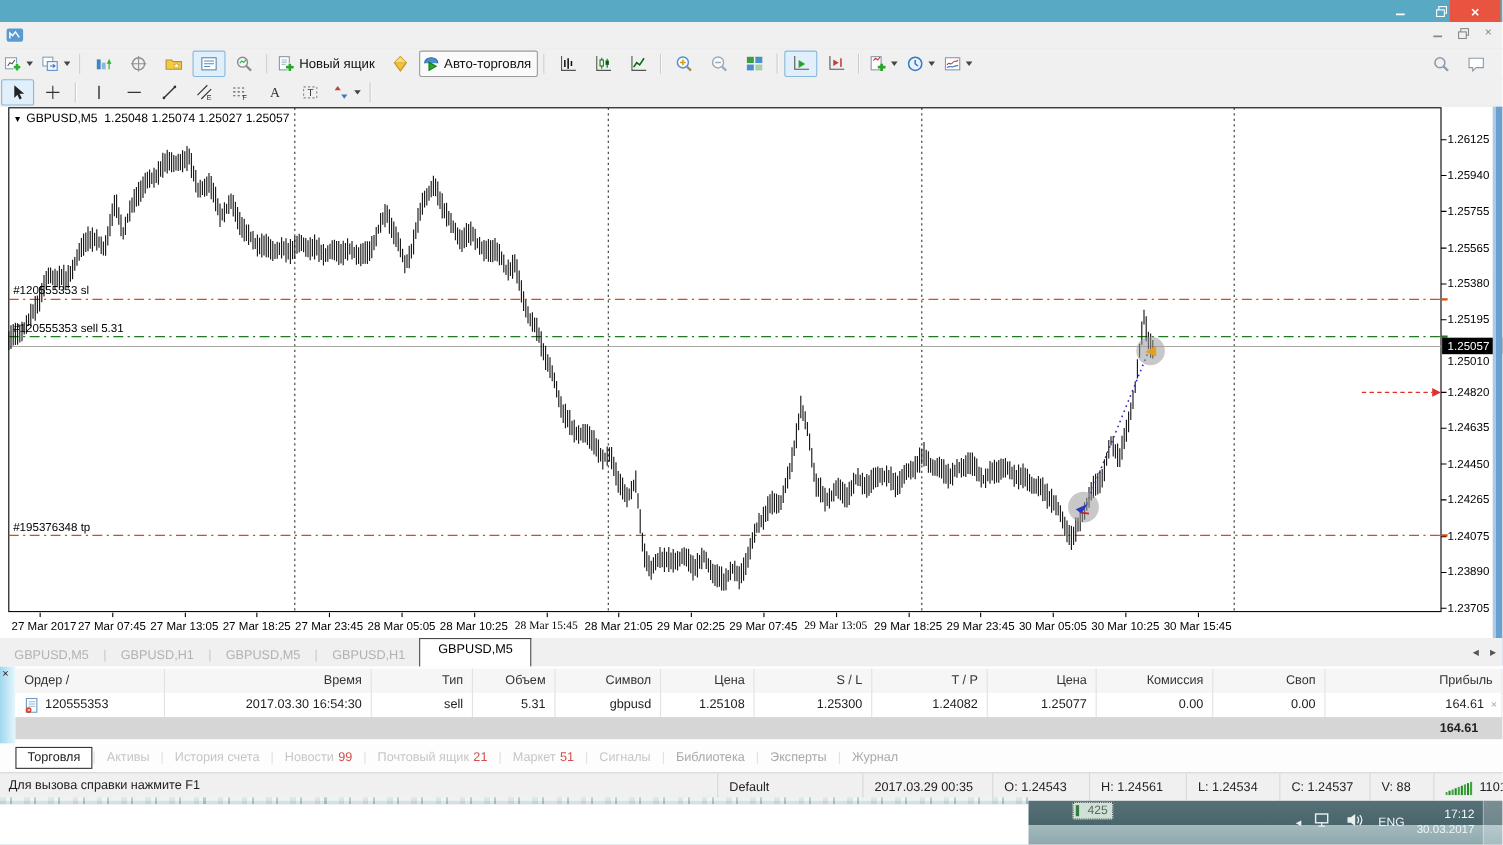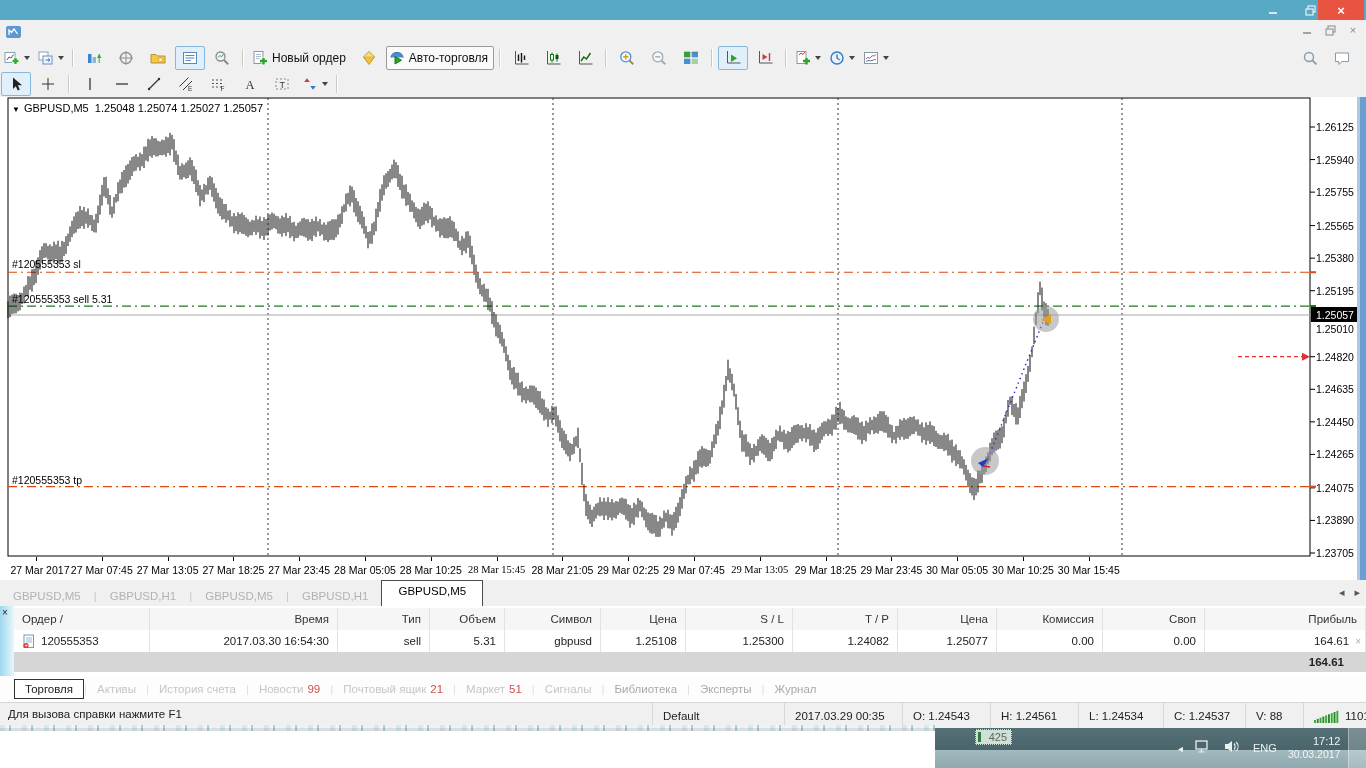--- a/index.html
+++ b/index.html
@@ -214,21 +214,21 @@
     <div class="tsep"></div>
     <div class="tbtn">
       <span style="display: inline-flex;">
         <svg width="16" height="16" viewBox="0 0 16 16">
           <rect x="2" y="1.5" width="9" height="12" fill="#fff" stroke="#8899aa"></rect>
           <path d="M4 4.5h5M4 6.5h5M4 8.5h3.5" stroke="#aabbcc"></path>
           <path d="M11.5 7.5v7.5M7.5 11h8" stroke="#fff" stroke-width="4"></path>
           <path d="M11.5 8v6.5M8 11h7" stroke="#28a428" stroke-width="2.4"></path>
         </svg>
       </span>
-      <span class="tlabel">Новый ордер</span>
+      <span class="tlabel">Новый ящик</span>
     </div>
     <div class="tbtn">
       <span style="display: inline-flex;">
         <svg width="16" height="16" viewBox="0 0 16 16">
           <path d="M8 1.5l5.5 5.5L8 14.5 2.5 7z" fill="#f0c040" stroke="#c89820"></path>
           <path d="M8 1.5l5.5 5.5H2.5z" fill="#f8dc80" stroke="#c89820" stroke-width=".5"></path>
         </svg>
       </span>
     </div>
     <div class="tbtn sunken">
@@ -481,21 +481,21 @@
       <line x1="1310" y1="456" x2="1315" y2="456" stroke="#000"></line>
       <line x1="1310" y1="175.2272727272743" x2="1316" y2="175.2272727272743" stroke="#e04a10" stroke-width="2"></line>
       <line x1="1310" y1="389.6355371900818" x2="1316" y2="389.6355371900818" stroke="#e04a10" stroke-width="2"></line>
       <line x1="1310" y1="209.02561983471097" x2="1316" y2="209.02561983471097" stroke="#1f7a1f" stroke-width="2"></line>
     </svg>
   <div class="chart-title">
     <span class="dd">▼</span><span>GBPUSD,M5</span>&nbsp;&nbsp;<span>1.25048 1.25074 1.25027 1.25057</span>
   </div>
   <div class="obj-label" id="lbl-sl" style="top: 161.227px; left: 12px;">#120555353 sl</div>
   <div class="obj-label" id="lbl-open" style="top: 196.026px; left: 12px;">#120555353 sell 5.31</div>
-  <div class="obj-label" id="lbl-tp" style="top: 376.636px; left: 12px;">#120555353 tp</div>
+  <div class="obj-label" id="lbl-tp" style="top: 376.636px; left: 12px;">#195376348 tp</div>
   <div id="price-axis">
       <div class="p-label" style="top: 24px;">1.26125</div>
       <div class="p-label" style="top: 56.5661px;">1.25940</div>
       <div class="p-label" style="top: 89.1322px;">1.25755</div>
       <div class="p-label" style="top: 122.579px;">1.25565</div>
       <div class="p-label" style="top: 155.145px;">1.25380</div>
       <div class="p-label" style="top: 187.711px;">1.25195</div>
       <div class="p-label" style="top: 253.723px;">1.24820</div>
       <div class="p-label" style="top: 286.289px;">1.24635</div>
       <div class="p-label" style="top: 318.855px;">1.24450</div>

